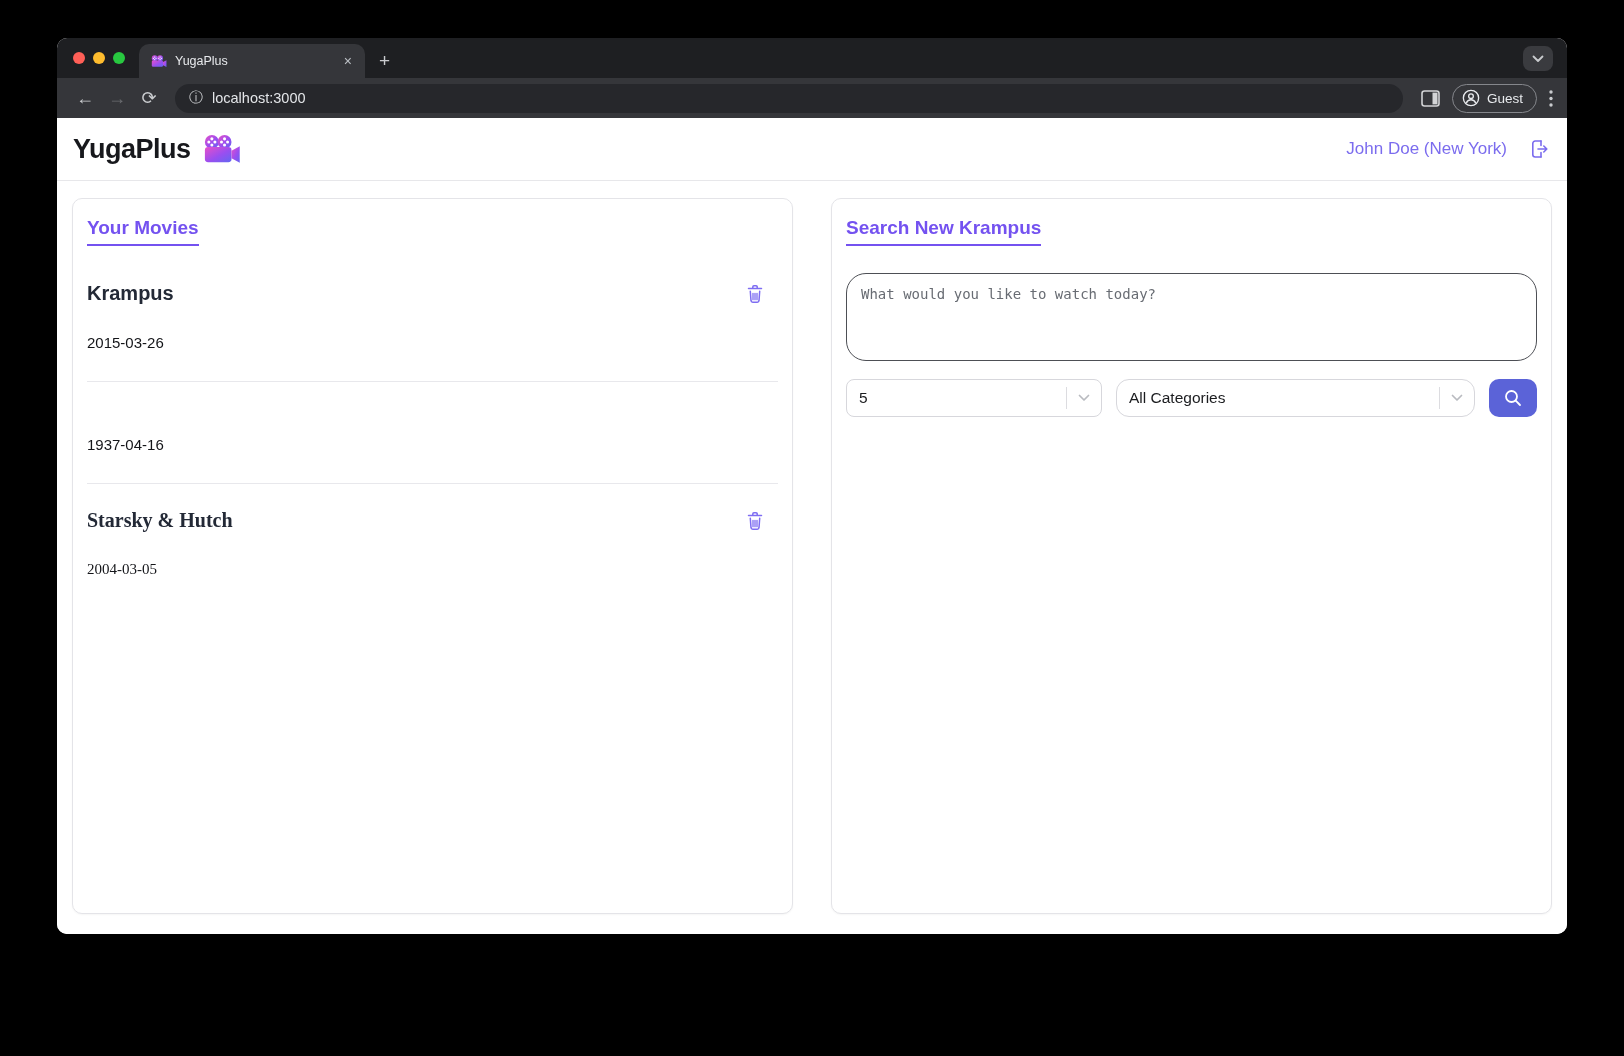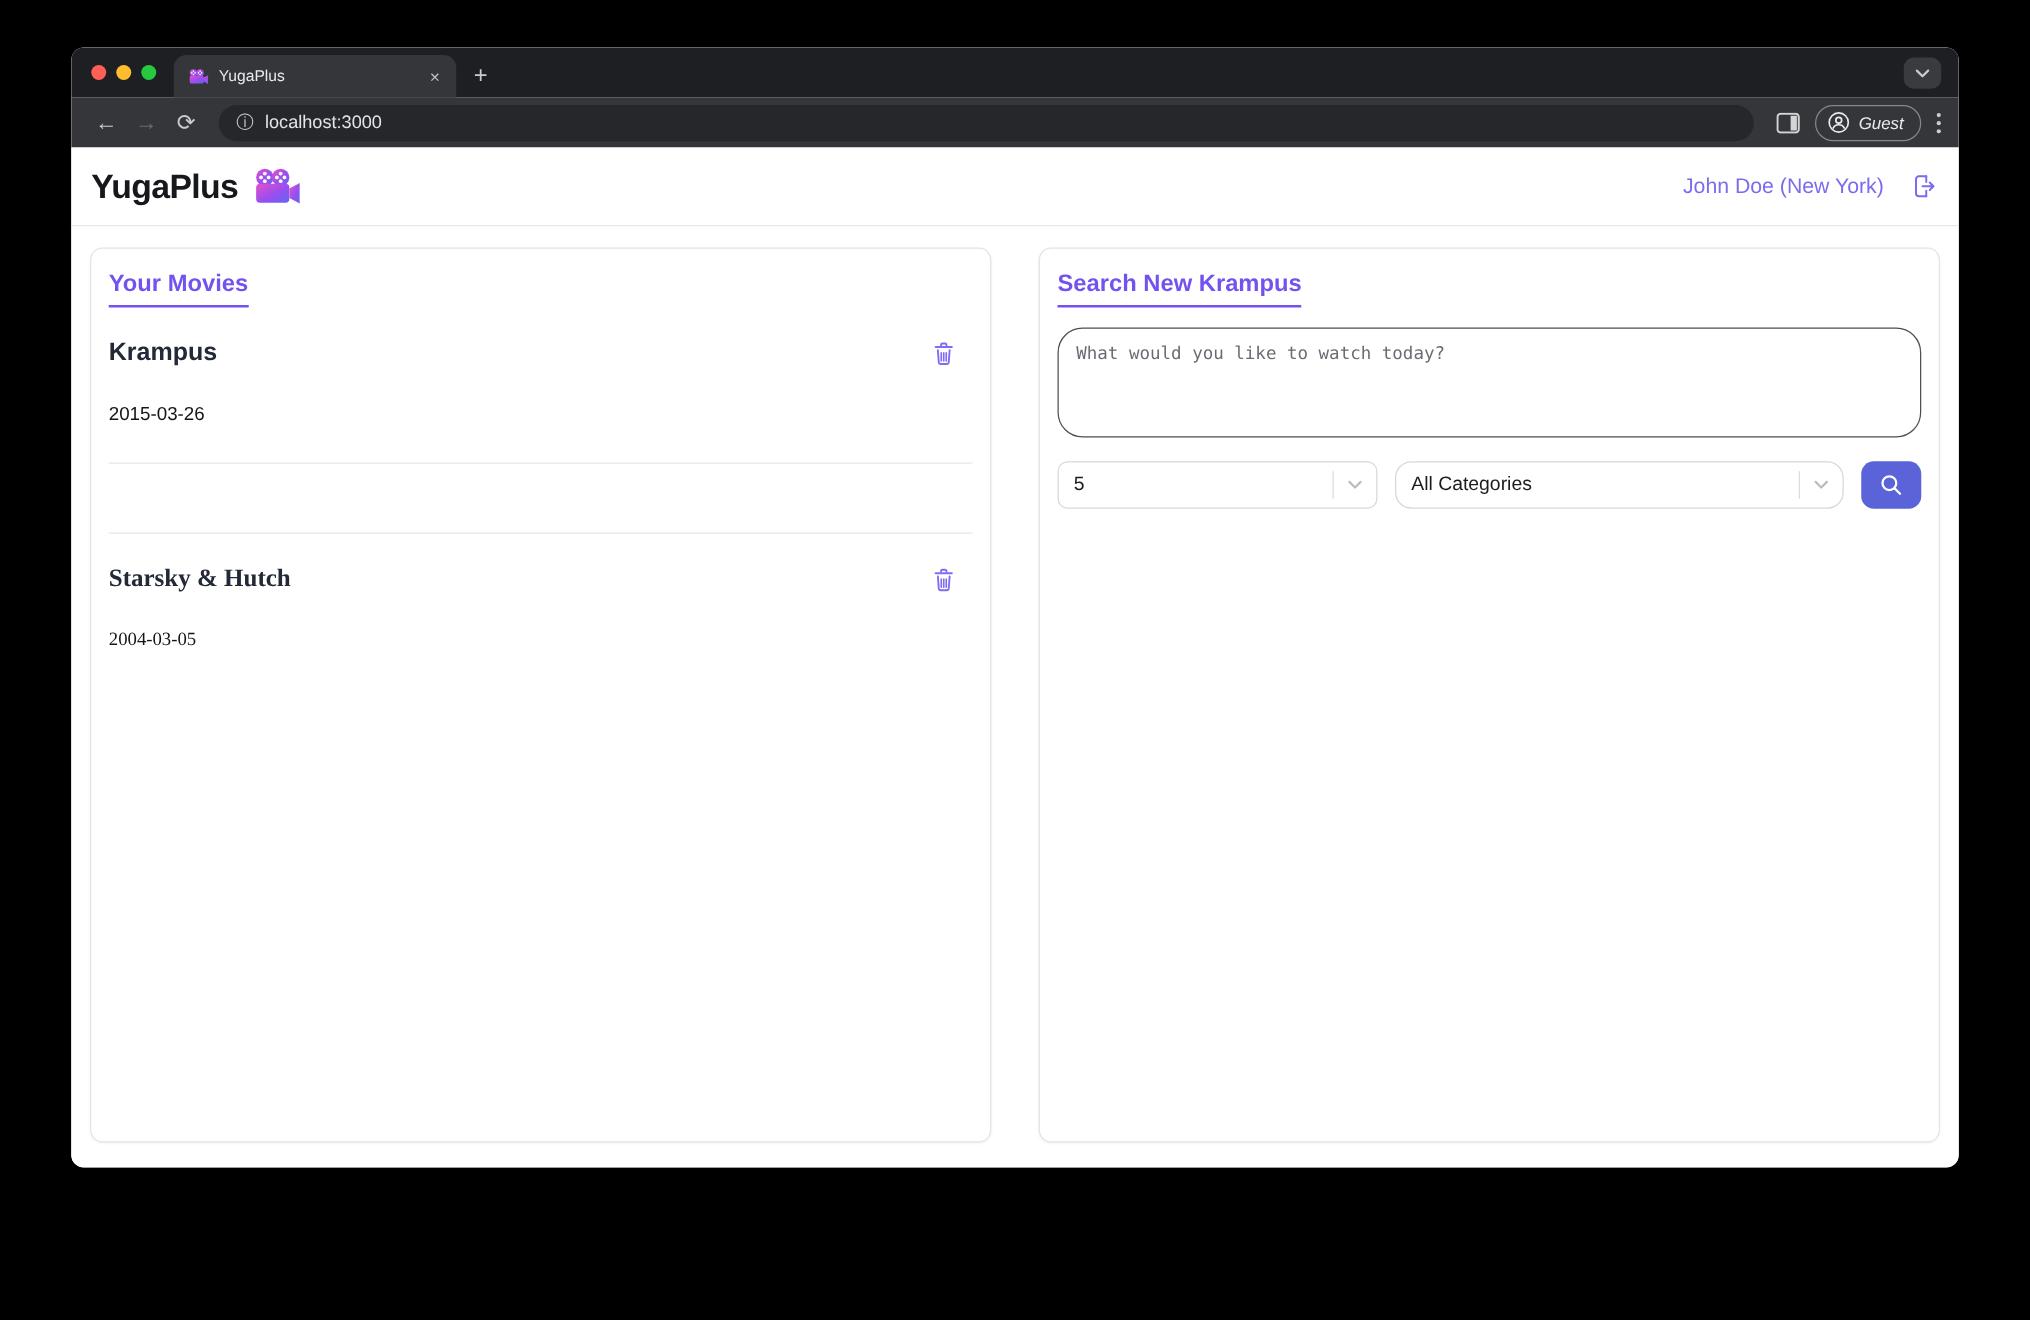--- a/index.html
+++ b/index.html
@@ -38,21 +38,21 @@
     padding: 0 14px 0 14px; gap: 4px; flex: 0 0 auto;
   }
   .nav-icon { font-size: 18px; width: 28px; height: 28px; display: flex; align-items: center; justify-content: center; color: #c9cbce; border-radius: 50%; }
   .nav-icon.disabled { color: #6b6d71; }
   .omnibox {
     flex: 1; height: 29px; margin: 0 8px; background: #26272b; border-radius: 15px;
     display: flex; align-items: center; padding: 0 14px; gap: 9px;
   }
   .omnibox .info { color: #c9cbce; font-size: 14px; }
   .omnibox .url { color: #e3e5e8; font-size: 14.5px; }
-  .toolbar-right { display: flex; align-items: center; gap: 12px; padding-left: 6px; font-style: italic; }
+  .toolbar-right { display: flex; align-items: center; gap: 12px; padding-left: 6px; }
   .guest-pill {
     display: flex; align-items: center; gap: 7px; border: 1px solid #85878c;
     border-radius: 15px; height: 29px; padding: 0 13px 0 9px; color: #e8eaed; font-size: 13.5px;
   }
 
   
   .page { flex: 1; background: #fff; display: flex; flex-direction: column; overflow: hidden; }
   .app-header {
     height: 63px; border-bottom: 1px solid #e7e7ea; display: flex; align-items: center;
     justify-content: space-between; padding: 0 16px; flex: 0 0 auto;
@@ -63,21 +63,21 @@
   .user-name { color: #7b6cee; font-size: 17px; }
 
   .content { flex: 1; display: flex; gap: 38px; padding: 17px 15px; }
   .card {
     flex: 1; height: 716px; background: #fff; border: 1px solid #e4e4e8;
     border-radius: 10px; padding: 16px 14px; box-shadow: 0 1px 2px rgba(0,0,0,0.04);
     overflow: hidden;
   }
   .card h2 {
     display: inline-block; font-size: 19px; font-weight: 700; color: #7452f0;
-    padding-bottom: 5px; border-bottom: 2px solid #7452f0; margin: 2px 0 0 0;
+    padding-bottom: 5px; border-bottom: 2px solid #7452f0; margin: 2px 0 11px 0;
   }
 
   
   .movie-row { padding: 25px 0 30px; border-bottom: 1px solid #e8e8ec; }
   .movie-row:last-child { border-bottom: none; font-family: Liberation Serif, serif; }
   .movie-title-row { display: flex; justify-content: space-between; align-items: center; }
   .movie-title { font-size: 20px; font-weight: 700; color: #232936; }
   .trash-btn { background: none; border: none; cursor: pointer; margin-right: 14px; display: flex; }
   .movie-date { margin-top: 29px; font-size: 15px; color: #141519; }
 
@@ -236,20 +236,21 @@
                 <path d="M2.5 4.6 H15.5" stroke="#7e6df2" stroke-width="1.5" stroke-linecap="round"></path>
                 <path d="M4.3 7.2 L5 16.7 A1.7 1.7 0 0 0 6.7 18.2 H11.3 A1.7 1.7 0 0 0 13 16.7 L13.7 7.2" fill="none" stroke="#7e6df2" stroke-width="1.5" stroke-linecap="round"></path>
                 <path d="M7 9.3 V15.7 M9 9.3 V15.7 M11 9.3 V15.7" stroke="#7e6df2" stroke-width="1.3" stroke-linecap="round"></path>
               </svg>
             </button>
           </div>
           <div class="movie-date">2015-03-26</div>
         </div>
 
         <div class="movie-row">
+          <div class="movie-date">1937-04-16</div>
         </div>
 
         <div class="movie-row">
           <div class="movie-title-row">
             <span class="movie-title">Starsky &amp; Hutch</span>
             <button class="trash-btn">
               <svg width="18" height="20" viewBox="0 0 18 20">
                 <path d="M6.8 4 V2.9 A1.1 1.1 0 0 1 7.9 1.8 H10.1 A1.1 1.1 0 0 1 11.2 2.9 V4" fill="none" stroke="#7e6df2" stroke-width="1.5"></path>
                 <path d="M2.5 4.6 H15.5" stroke="#7e6df2" stroke-width="1.5" stroke-linecap="round"></path>
                 <path d="M4.3 7.2 L5 16.7 A1.7 1.7 0 0 0 6.7 18.2 H11.3 A1.7 1.7 0 0 0 13 16.7 L13.7 7.2" fill="none" stroke="#7e6df2" stroke-width="1.5" stroke-linecap="round"></path>

